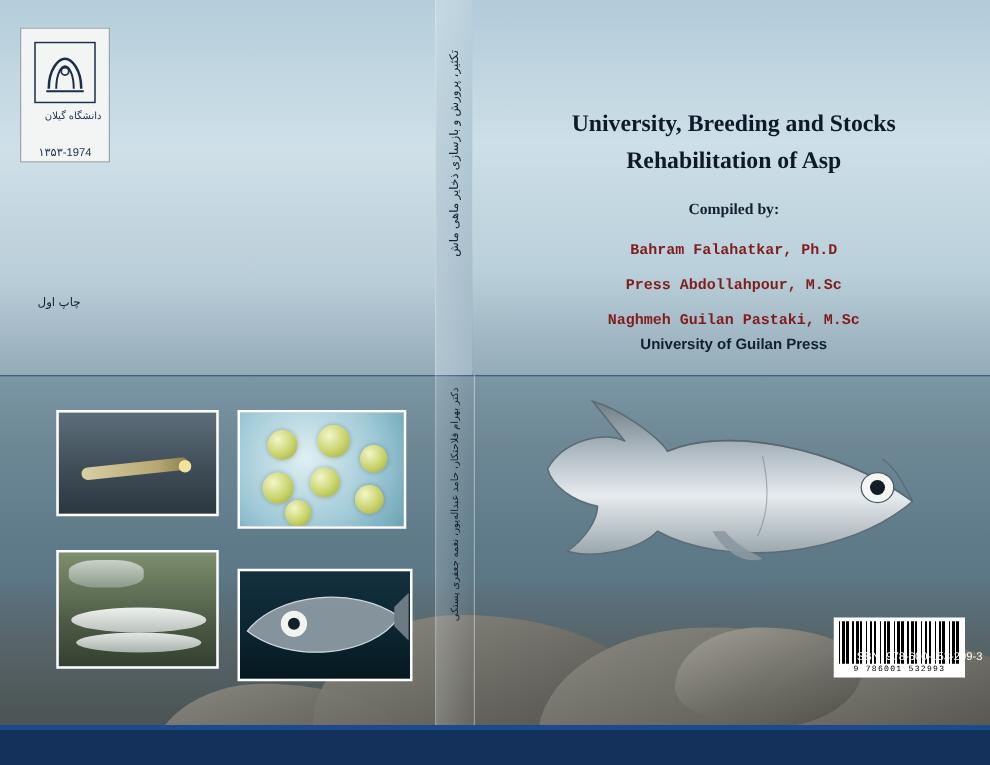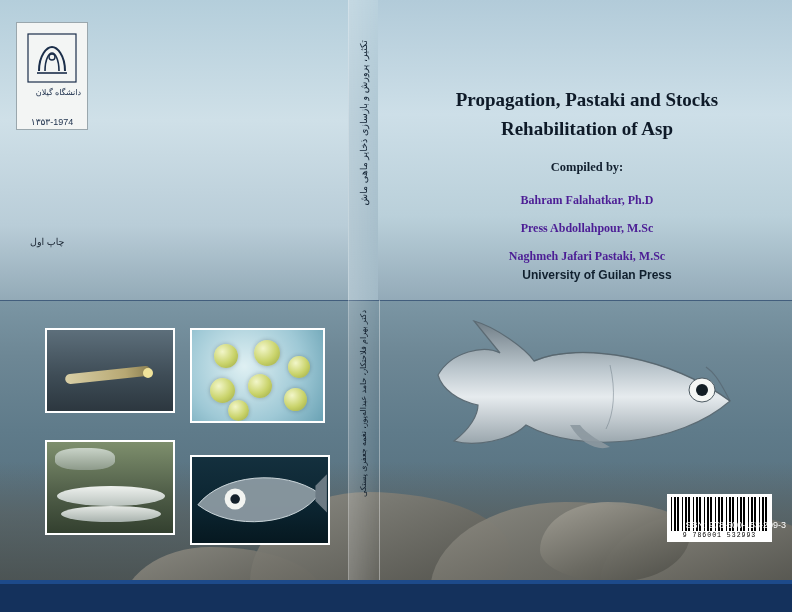--- a/index.html
+++ b/index.html
@@ -103,24 +103,24 @@
   .en-title{
     position:absolute;left:398px;top:86px;width:378px;text-align:center;
     font-family:"Liberation Serif",serif;font-weight:bold;font-size:19px;line-height:1.5;color:#0e1a28;
   }
   .compiled{
     position:absolute;left:398px;top:160px;width:378px;text-align:center;
     font-family:"Liberation Serif",serif;font-weight:bold;font-size:12.5px;color:#12202f;
   }
   .authors{
     position:absolute;left:398px;top:186px;width:378px;text-align:center;
-    font-family:Liberation Serif, serif;font-weight:bold;font-size:12px;color:#4c1d95;line-height:2.35;
+    font-family:Liberation Mono, monospace;font-weight:bold;font-size:12px;color:#7f1d1d;line-height:2.35;
   }
   .press-en{
-    position:absolute;left:408px;top:268px;width:378px;text-align:center;
+    position:absolute;left:398px;top:268px;width:378px;text-align:center;
     font-family:"Liberation Sans",sans-serif;font-weight:bold;font-size:12px;color:#10202e;
   }
 
   
   .fish{position:absolute;left:430px;top:305px;width:330px;height:180px;}
 
   
   .thumb{position:absolute;border:2px solid #ffffff;box-sizing:border-box;overflow:hidden;}
   .t1{left:45px;top:328px;width:130px;height:85px;background:linear-gradient(180deg,#5d6f7b,#3f4d57 55%,#2c373f);}
   .t2{left:190px;top:328px;width:135px;height:95px;background:radial-gradient(circle at 40% 40%,#dff0f3,#9fc9d6 60%,#6aa2b4);}
@@ -234,26 +234,26 @@
   <div class="spine"></div>
   <div class="spine-text-en">
     <span>تکثیر، پرورش و بازسازی ذخایر ماهی ماش</span>
   </div>
   <div class="spine-text-fa">
     <span>دکتر بهرام فلاحتکار، حامد عبداله‌پور، نغمه جعفری پستکی</span>
   </div>
 
   <div class="front-top"></div>
 
-  <div class="en-title">Propagation, Pastaki and Stocks Rehabilitation of Asp</div>
+  <div class="en-title">University, Breeding and Stocks Rehabilitation of Asp</div>
   <div class="compiled">Compiled by:</div>
   <div class="authors">
     <div>Bahram Falahatkar, Ph.D</div>
     <div>Press Abdollahpour, M.Sc</div>
-    <div>Naghmeh Jafari Pastaki, M.Sc</div>
+    <div>Naghmeh Guilan Pastaki, M.Sc</div>
   </div>
   <div class="press-en">University of Guilan Press</div>
 
   <svg class="fish" viewBox="0 0 330 180">
     <defs>
       <linearGradient id="fishBody" x1="0" y1="0" x2="0" y2="1">
         <stop offset="0%" stop-color="#6f7d86"></stop>
         <stop offset="38%" stop-color="#b9c4cb"></stop>
         <stop offset="62%" stop-color="#e6ebee"></stop>
         <stop offset="100%" stop-color="#9aa6ad"></stop>

